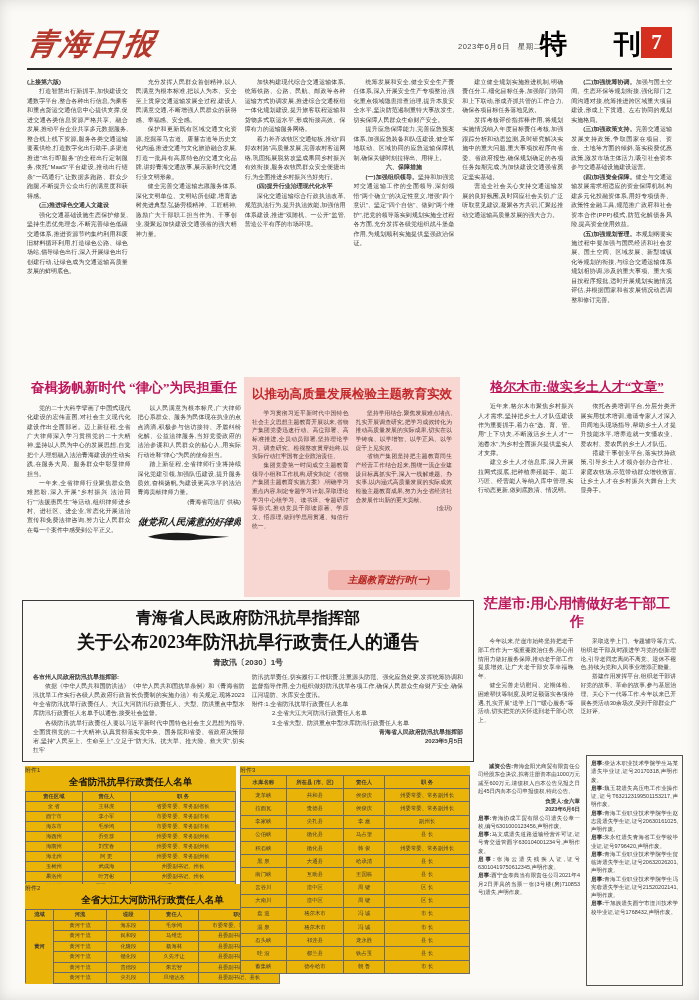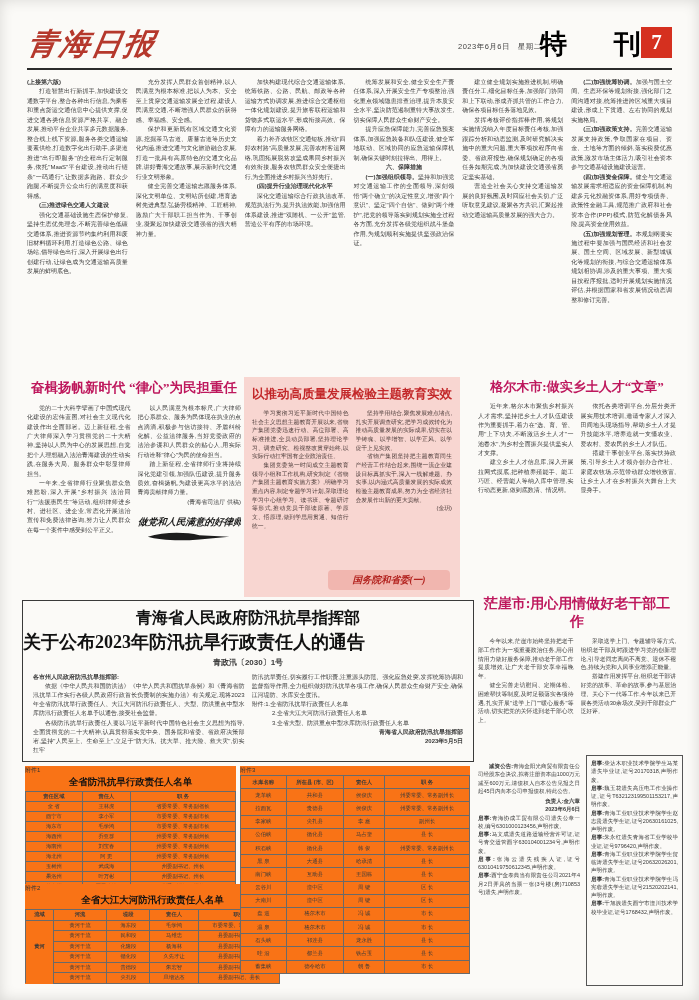--- a/index.html
+++ b/index.html
@@ -42,31 +42,31 @@
   #pinkbox{position:absolute;left:244px;top:377px;width:216px;height:220px;background:#f8d6d1;
            padding:9px 8px 6px;box-sizing:border-box;}
   #pinkbox .pt{font-family:"Liberation Serif",serif;font-weight:bold;text-align:center;
                color:#c3282a;font-size:12.5px;line-height:1.35;}
   #pinkbox .txtcols{margin-top:6px;font-size:5.8px;line-height:1.5;height:138px;color:#4a3a38;}
   #ribbon{position:absolute;right:10px;bottom:7px;width:122px;height:20px;background:#f1b6af;
           border-radius:4px;text-align:center;line-height:20px;
           font-family:"Liberation Serif",serif;font-weight:bold;font-style:italic;
           font-size:9.5px;color:#b3231f;}
   #golmud{position:absolute;left:478px;top:379px;width:198px;height:218px;}
-  #golmud .art-title{font-size:13px;line-height:1.25;}
+  #golmud .art-title{font-size:13px;line-height:1.25;text-decoration:underline;}
   #golmud .txtcols{margin-top:7px;font-size:6px;line-height:1.56;height:176px;}
   
   #notice{position:absolute;left:22px;top:600px;width:452px;height:162px;border:1.5px solid #3a3a3a;
           box-sizing:border-box;padding-top:7px;background:#fbfaf7;}
   #notice .nt1{font-family:"Liberation Serif",serif;font-weight:bold;text-align:center;font-size:16px;color:#111;}
-  #notice .nt2{font-family:"Liberation Serif",serif;font-weight:bold;text-align:left;font-size:18px;color:#111;margin-top:1px;}
+  #notice .nt2{font-family:"Liberation Serif",serif;font-weight:bold;text-align:center;font-size:18px;color:#111;margin-top:1px;}
   #notice .ndoc{text-align:center;font-size:8px;font-weight:bold;margin-top:3px;}
   #notice .txtcols{padding:5px 10px 0;font-size:6px;line-height:1.52;height:88px;box-sizing:border-box;}
   
-  .twrap{position:absolute;background:#f97316;}
+  .twrap{position:absolute;background:#eab308;}
   .tlabel{font-size:6px;color:#333;}
   .ttitle{font-family:"Liberation Serif",serif;font-weight:bold;text-align:center;color:#111;margin:1px 0 2px;}
   table.dt{width:100%;border-collapse:collapse;table-layout:fixed;}
   table.dt th,table.dt td{border:1px solid #6a6a6a;text-align:center;padding:0 1px;
       overflow:hidden;white-space:nowrap;font-weight:normal;}
   table.dt th{font-weight:bold;}
   #t1wrap{left:25px;top:766px;width:211px;} #t1wrap .ttitle{font-size:9.5px;}
   #t1wrap th,#t1wrap td{font-size:5.3px;height:9px;}
   #t2wrap{left:25px;top:884px;width:255px;} #t2wrap .ttitle{font-size:9.5px;}
   #t2wrap th,#t2wrap td{font-size:5.3px;height:9.5px;}
@@ -175,21 +175,21 @@
       <p class="para"><b></b><span>学习贯彻习近平新时代中国特色社会主义思想主题教育开展以来,省物产集团党委迅速行动、高位部署、高标准推进,全员动员部署,坚持理论学习、调查研究、检视整改贯穿始终,以实际行动扛牢国有企业政治责任。</span></p>
           <p class="para"><b></b><span>集团党委第一时间成立主题教育领导小组和工作机构,研究制定《省物产集团主题教育实施方案》,明确学习重点内容,制定专题学习计划,采取理论学习中心组学习、读书班、专题研讨等形式,推动党员干部读原著、学原文、悟原理,做到学思用贯通、知信行统一。</span></p>
         </div>
       <div class="txtcol">
 
       <p class="para"><b></b><span>坚持学用结合,聚焦发展难点堵点,扎实开展调查研究,把学习成效转化为推动高质量发展的实际成果,切实在以学铸魂、以学增智、以学正风、以学促干上见实效。</span></p>
           <p class="para"><b></b><span>省物产集团坚持把主题教育同生产经营工作结合起来,围绕一流企业建设目标真抓实干,深入一线解难题、办实事,以内涵式高质量发展的实际成效检验主题教育成果,努力为全省经济社会发展作出新的更大贡献。</span></p>
           <p class="para tr"><b></b><span>(金玥)</span></p>
         </div>
     </div>
-    <div id="ribbon">国务院和省委(一)</div>
+    <div id="ribbon">主题教育进行时(一)</div>
   </div>
 
   <div id="golmud">
     <div class="art-title">格尔木市:做实乡土人才“文章”</div>
     <div class="txtcols">
       <div class="txtcol">
 
       <p class="para"><b></b><span>近年来,格尔木市聚焦乡村振兴人才需求,坚持把乡土人才队伍建设作为重要抓手,着力在"选、育、管、用"上下功夫,不断激活乡土人才"一池春水",为乡村全面振兴提供坚实人才支撑。</span></p>
           <p class="para"><b></b><span>建立乡土人才信息库,深入开展拉网式摸底,把种植养殖能手、能工巧匠、经营能人等纳入库中管理,实行动态更新,做到底数清、情况明。</span></p>
         </div>

